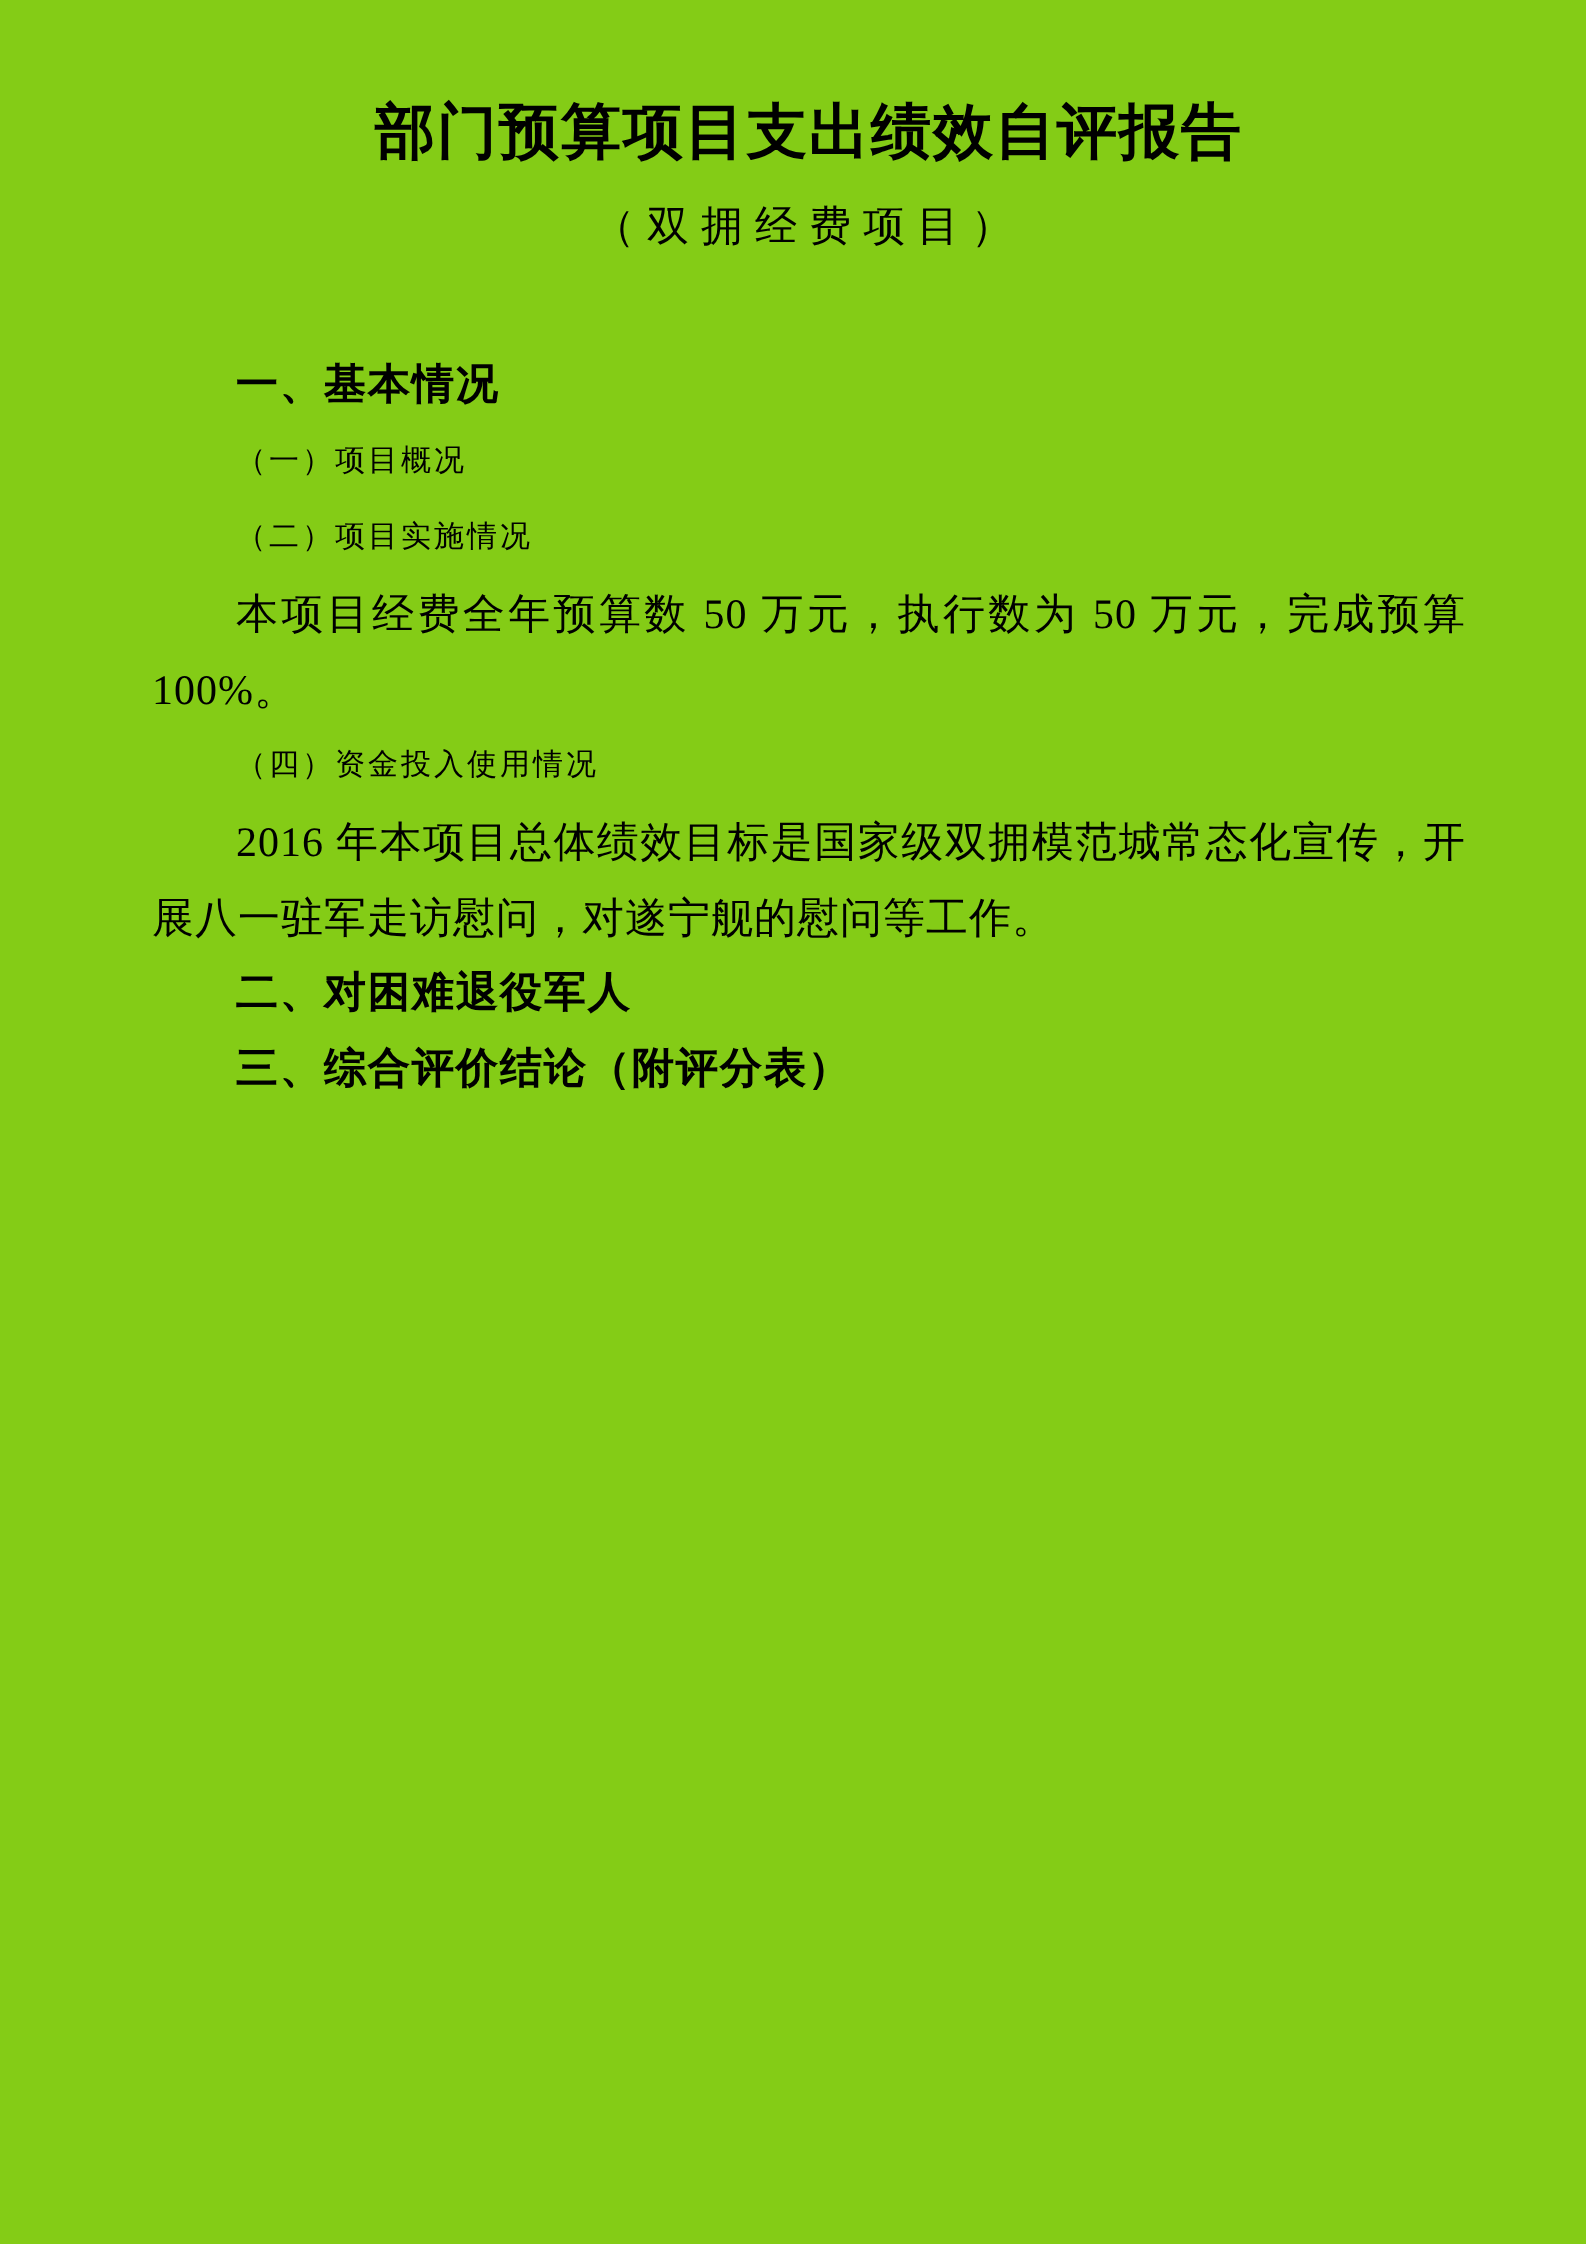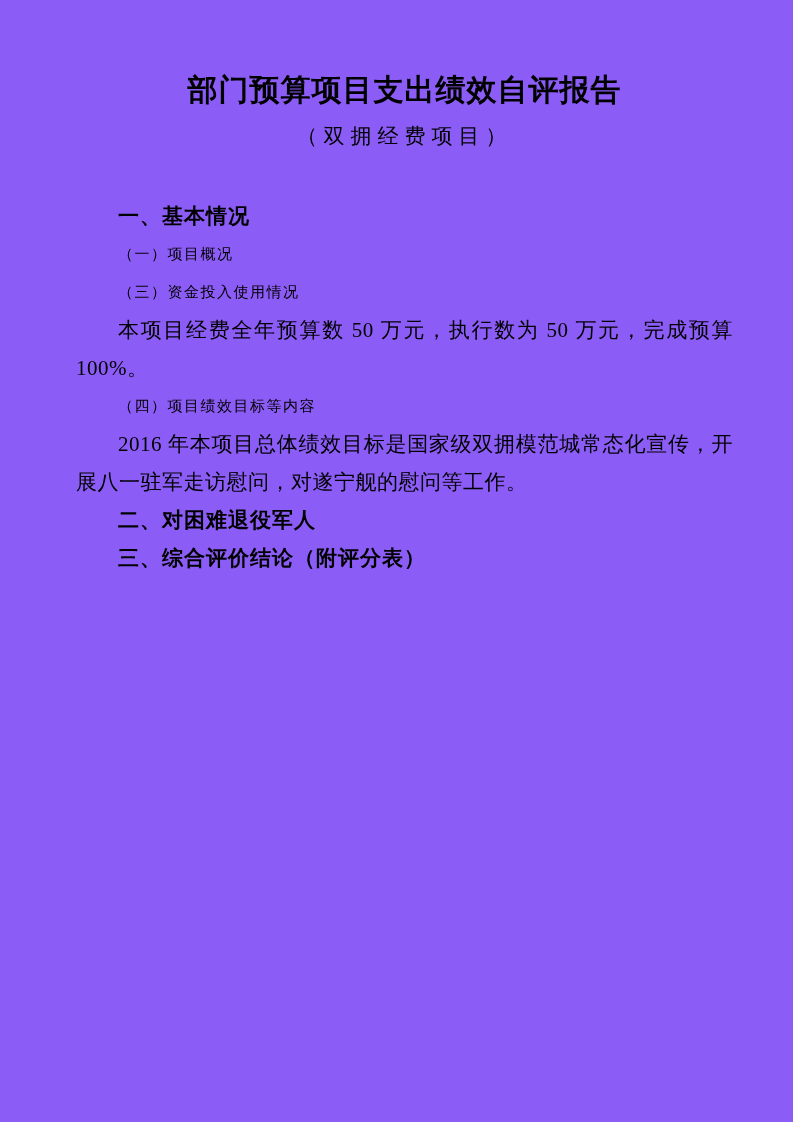--- a/index.html
+++ b/index.html
@@ -5,22 +5,22 @@
   html, body {
     margin: 0;
     padding: 0;
     background: #ffffff;
   }
   .page {
     position: relative;
     width: 793px;
     height: 1122px;
     box-sizing: border-box;
-    background: #8b5cf6;
-    padding: 72px 60px 20px 76px;
+    background: #84cc16;
+    padding: 49px 60px 20px 76px;
     overflow: hidden;
     color: #000000;
     font-family: "Liberation Serif", "DejaVu Serif", serif;
   }
   .doc-title {
     margin: 0;
     font-size: 30px;
     line-height: 36px;
     font-weight: 700;
     text-align: center;
@@ -74,27 +74,27 @@
 
   <h1 class="doc-title">部门预算项目支出绩效自评报告</h1>
 
   <div class="doc-subtitle">（双拥经费项目）</div>
 
   <h2 class="section-heading first">一、基本情况</h2>
 
   <h3 class="sub-heading">（一）项目概况</h3>
 
 
+  <h3 class="sub-heading">（二）项目实施情况</h3>
 
 
-  <h3 class="sub-heading">（三）资金投入使用情况</h3>
 
   <p class="para">本项目经费全年预算数 50 万元，执行数为 50 万元，完成预算 100%。</p>
 
-  <h3 class="sub-heading">（四）项目绩效目标等内容</h3>
+  <h3 class="sub-heading">（四）资金投入使用情况</h3>
 
   <p class="para">2016 年本项目总体绩效目标是国家级双拥模范城常态化宣传，开展八一驻军走访慰问，对遂宁舰的慰问等工作。</p>
 
   <h2 class="section-heading">二、对困难退役军人</h2>
 
 
   <h2 class="section-heading">三、综合评价结论（附评分表）</h2>
 
 </div>
 

